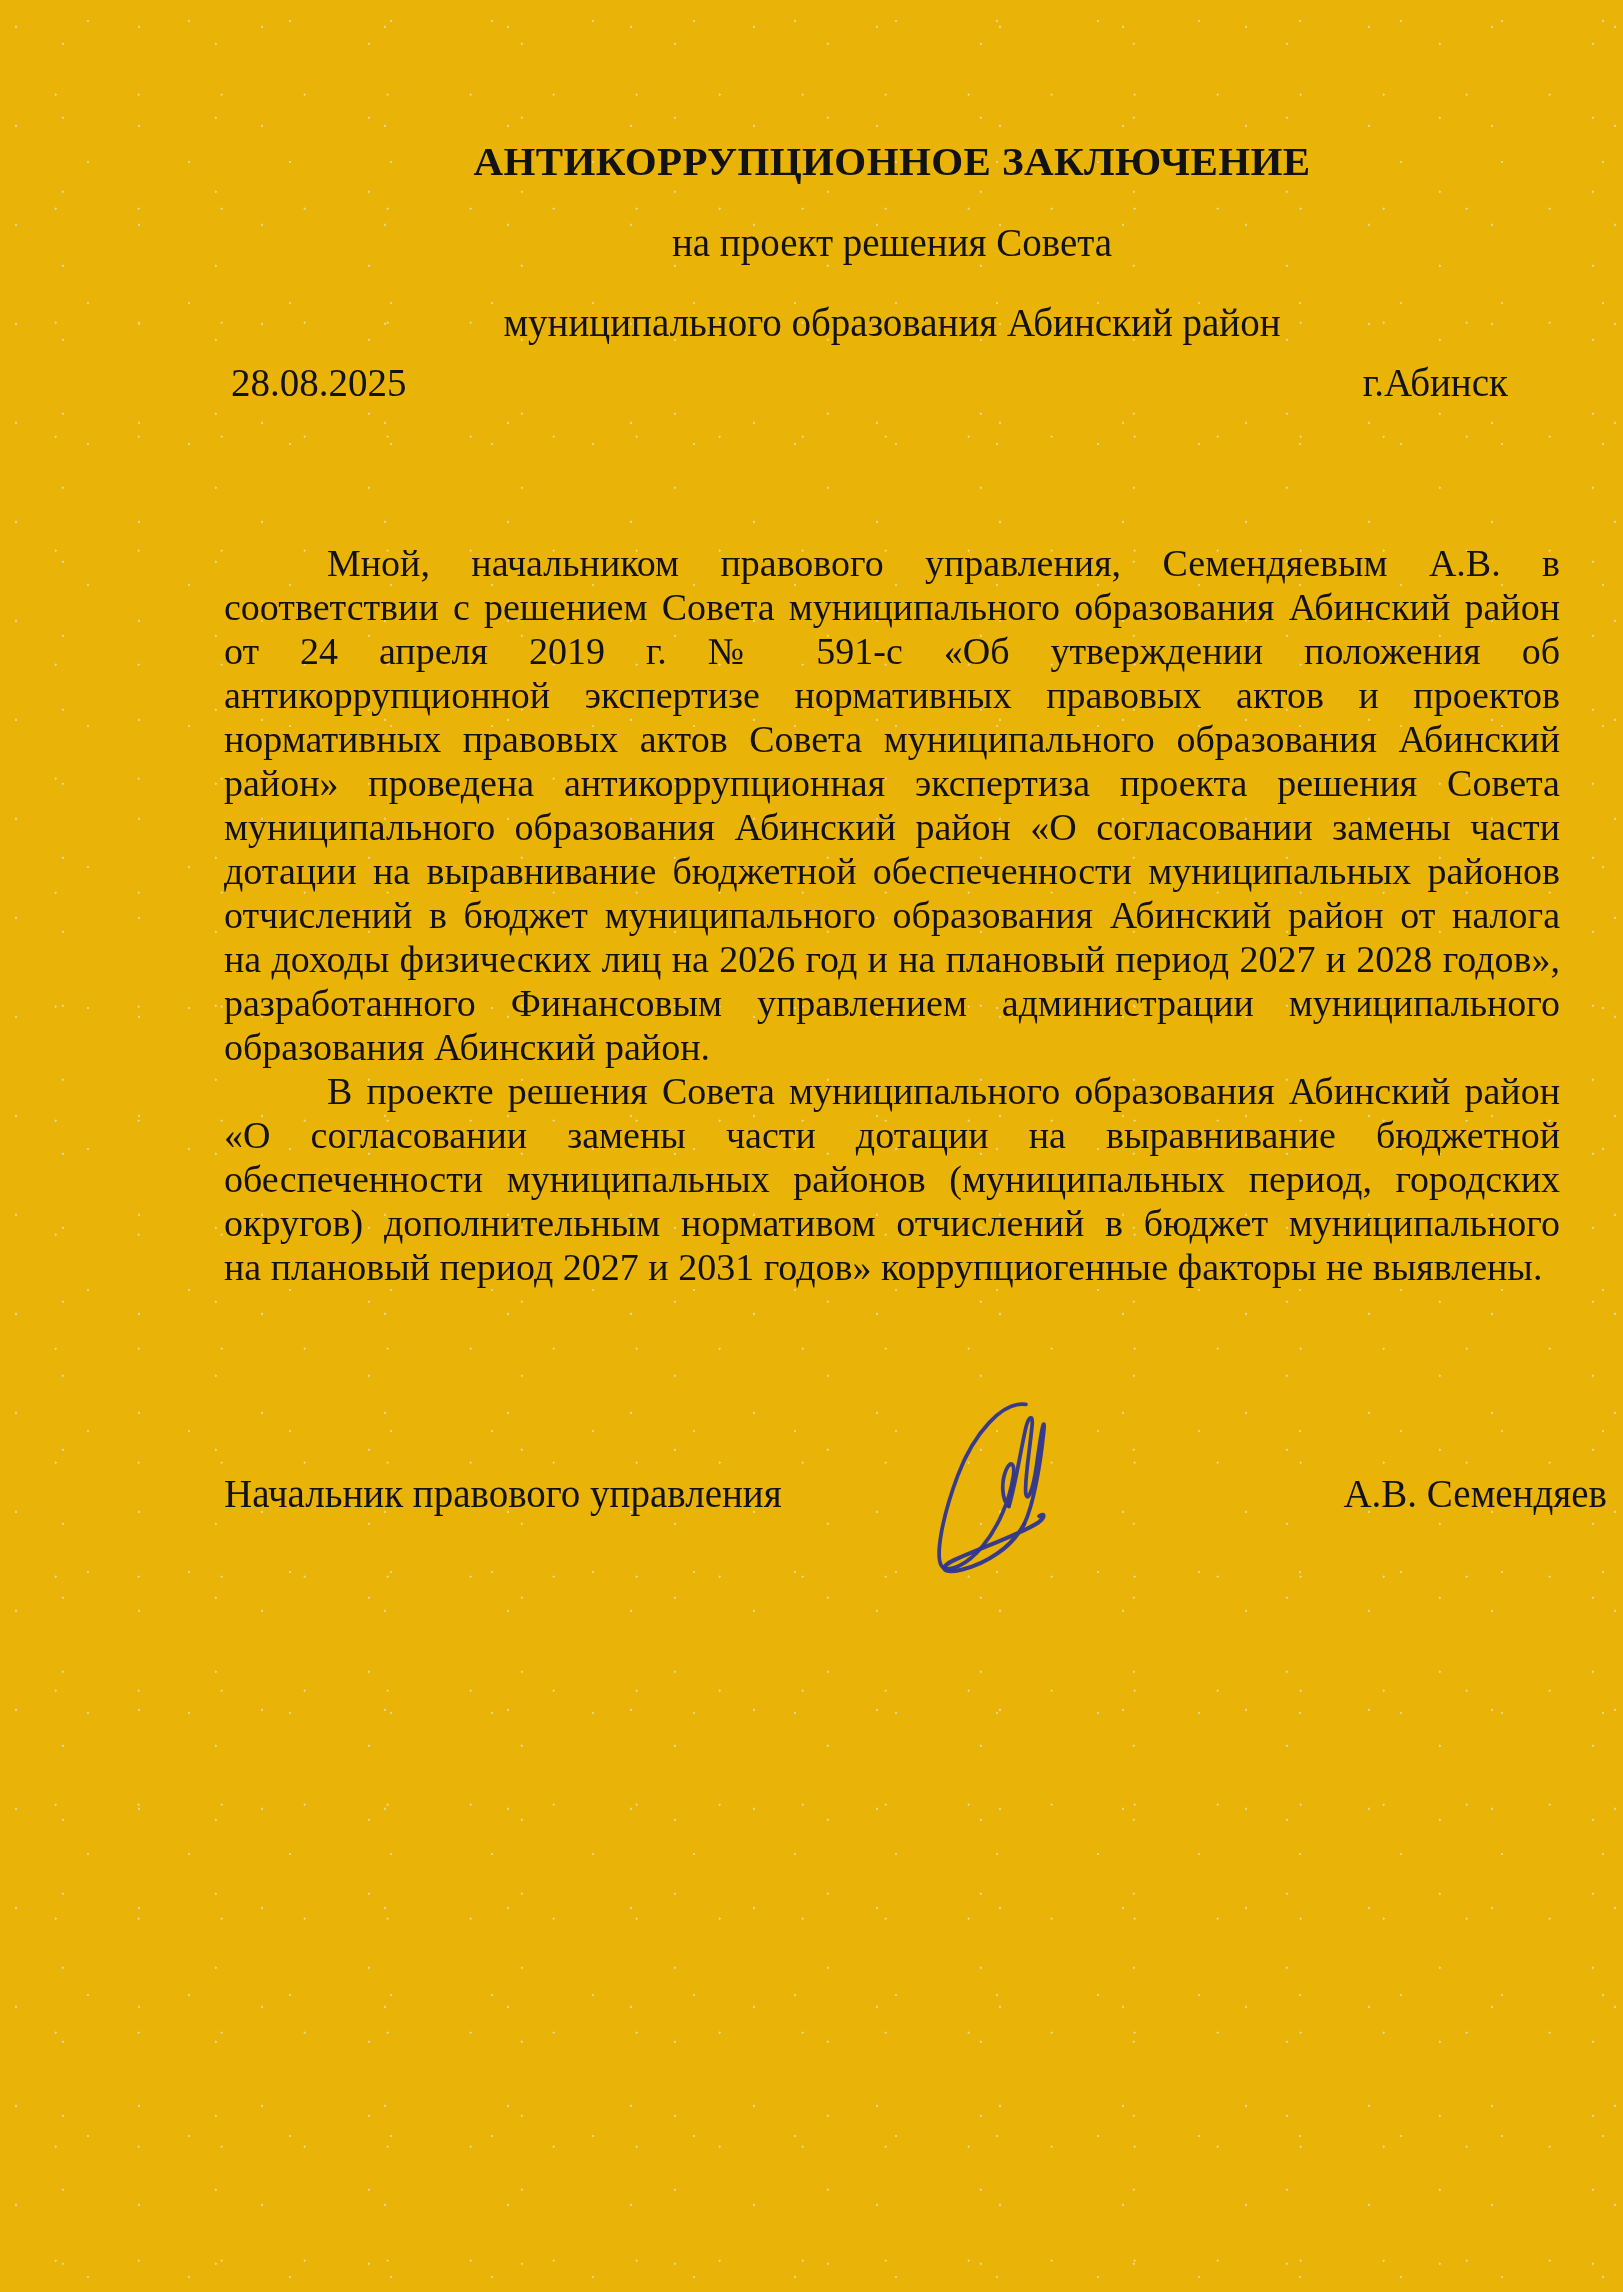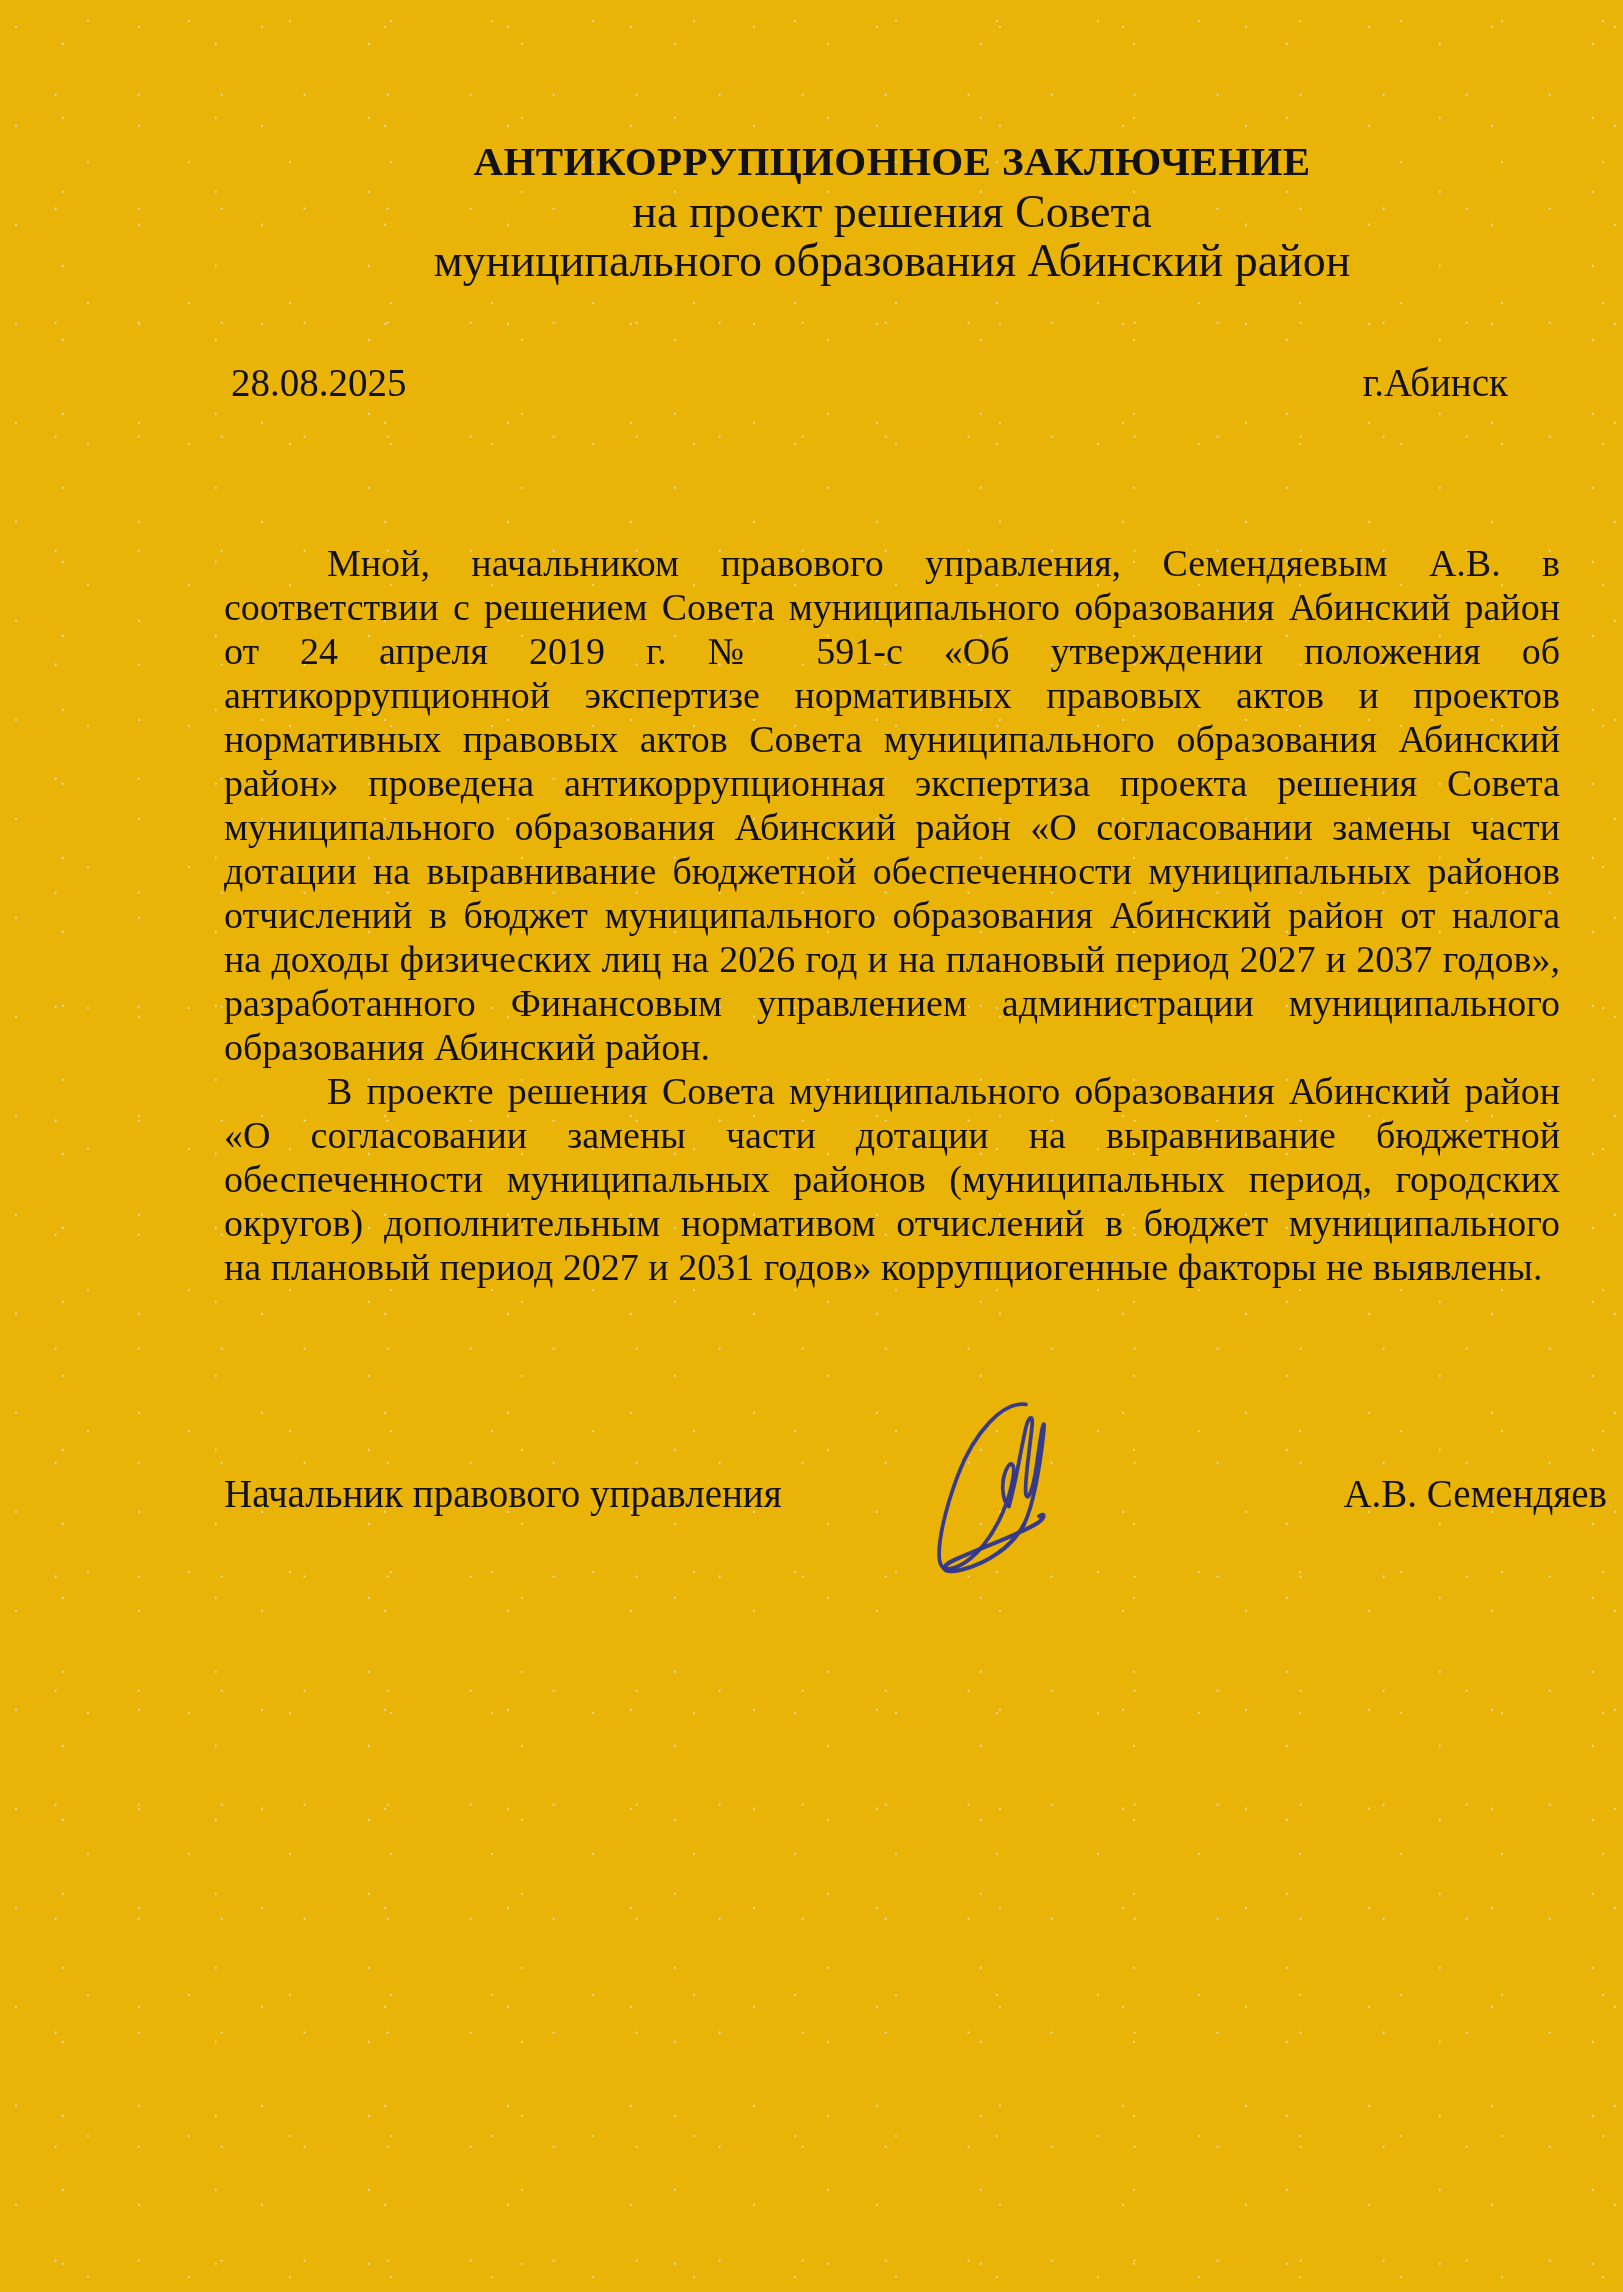--- a/index.html
+++ b/index.html
@@ -32,22 +32,23 @@
     position:absolute; left:224px; top:136px; width:1336px;
     text-align:center;
   }
   .title-main {
     font-weight:bold;
     font-size:41px;
     line-height:51px;
     letter-spacing:0.4px;
   }
   .title-sub {
-    font-size:46px;
+    font-size:39px;
     line-height:49px;
+    margin-top:31px;
   }
 
   .date-row {
     position:absolute; left:231px; top:360px; width:1329px;
     display:flex; justify-content:space-between;
     font-size:39px; line-height:45px;
   }
   .place { margin-right:52px; }
 
   .body-text {
@@ -94,21 +95,21 @@
   <div class="body-text">
       <div class="line indent">Мной, начальником правового управления, Семендяевым А.В. в</div>
       <div class="line">соответствии с решением Совета муниципального образования Абинский район</div>
       <div class="line">от 24 апреля 2019 г. № 591-с «Об утверждении положения об</div>
       <div class="line">антикоррупционной экспертизе нормативных правовых актов и проектов</div>
       <div class="line">нормативных правовых актов Совета муниципального образования Абинский</div>
       <div class="line">район» проведена антикоррупционная экспертиза проекта решения Совета</div>
       <div class="line">муниципального образования Абинский район «О согласовании замены части</div>
       <div class="line">дотации на выравнивание бюджетной обеспеченности муниципальных районов</div>
       <div class="line">отчислений в бюджет муниципального образования Абинский район от налога</div>
-      <div class="line">на доходы физических лиц на 2026 год и на плановый период 2027 и 2037 годов»,</div>
+      <div class="line">на доходы физических лиц на 2026 год и на плановый период 2027 и 2028 годов»,</div>
       <div class="line">разработанного Финансовым управлением администрации муниципального</div>
       <div class="line last">образования Абинский район.</div>
       <div class="line indent">В проекте решения Совета муниципального образования Абинский район</div>
       <div class="line">«О согласовании замены части дотации на выравнивание бюджетной</div>
       <div class="line">обеспеченности муниципальных районов (муниципальных период, городских</div>
       <div class="line">округов) дополнительным нормативом отчислений в бюджет муниципального</div>
       <div class="line last">на плановый период 2027 и 2031 годов» коррупциогенные факторы не выявлены.</div>
     </div>
 
   <div class="sig-position">Начальник правового управления</div>

